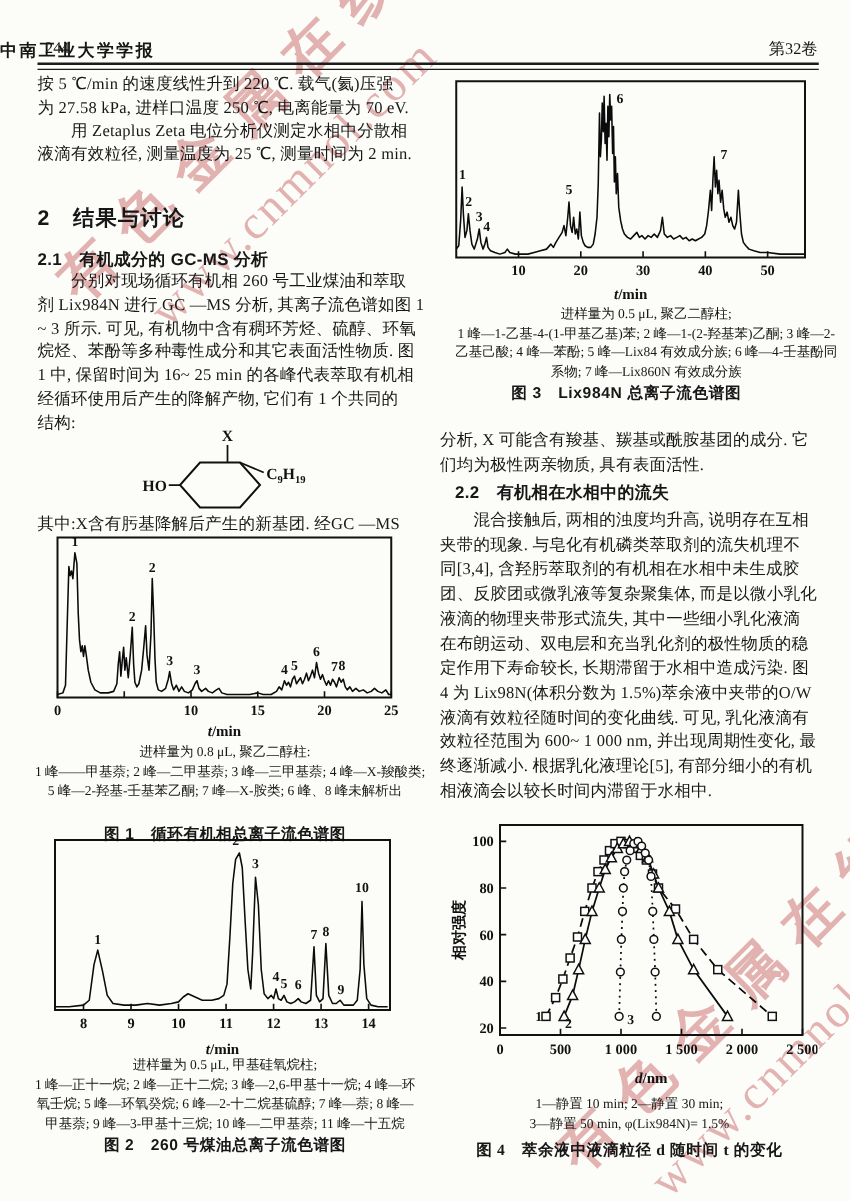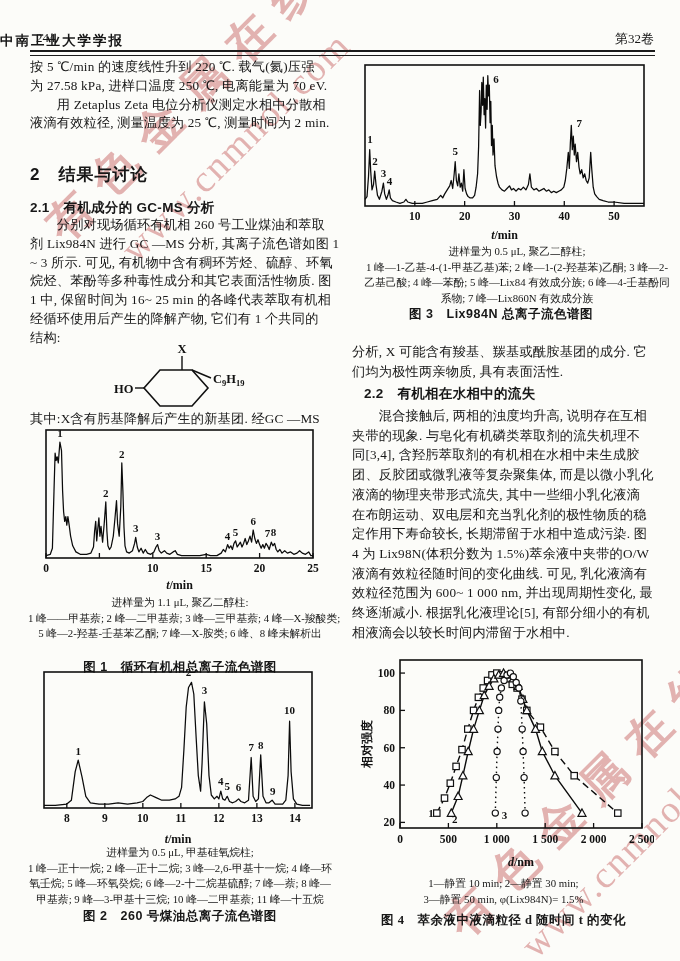--- a/index.html
+++ b/index.html
@@ -100,21 +100,21 @@
       <text class="plabel" x="103.7" y="108.3">3</text>
       <text class="plabel" x="125.6" y="115.6">3</text>
       <text class="plabel" x="195.6" y="115.6">4</text>
       <text class="plabel" x="203.6" y="111.9">5</text>
       <text class="plabel" x="221.2" y="101.0">6</text>
       <text class="plabel" x="235.6" y="113.2">7</text>
       <text class="plabel" x="241.5" y="111.9">8</text>
       <text class="axlabel" x="147.5" y="165"><tspan font-style="italic">t</tspan><tspan>/min</tspan></text>
     </svg>
   <div class="abs cap" style="left:28px;top:595px;width:304px;">
-      <div class="tline">进样量为 1.1 μL, 聚乙二醇柱:</div>
+      <div class="tline">进样量为 0.8 μL, 聚乙二醇柱:</div>
       <div class="tline">1 峰——甲基萘; 2 峰—二甲基萘; 3 峰—三甲基萘; 4 峰—X-羧酸类;</div>
       <div class="tline">5 峰—2-羟基-壬基苯乙酮; 7 峰—X-胺类; 6 峰、8 峰未解析出</div>
     </div>
   <div class="abs figtitle" style="left:28px;top:643px;width:304px;margin-top:16px;">图 1　循环有机相总离子流色谱图</div>
 
   <svg id="fig2-svg" class="abs" style="left:32px;top:664px;" width="288" height="182">
       <rect x="12" y="8" width="268" height="136" fill="none" stroke="#111" stroke-width="1.6"></rect>
       <line x1="34.80851063829786" y1="144" x2="34.80851063829786" y2="139" stroke="#111" stroke-width="1.3"></line>
       <text class="tick" x="34.80851063829786" y="158">8</text>
       <line x1="72.82269503546098" y1="144" x2="72.82269503546098" y2="139" stroke="#111" stroke-width="1.3"></line>

